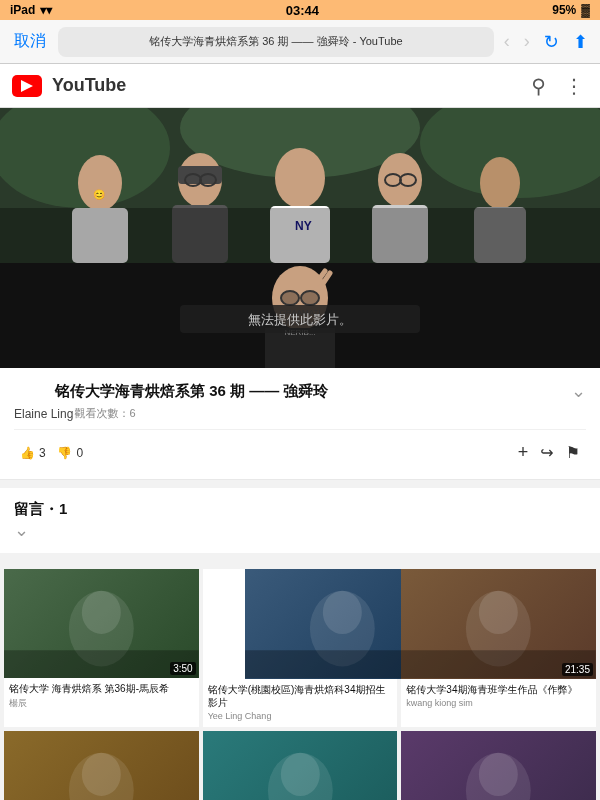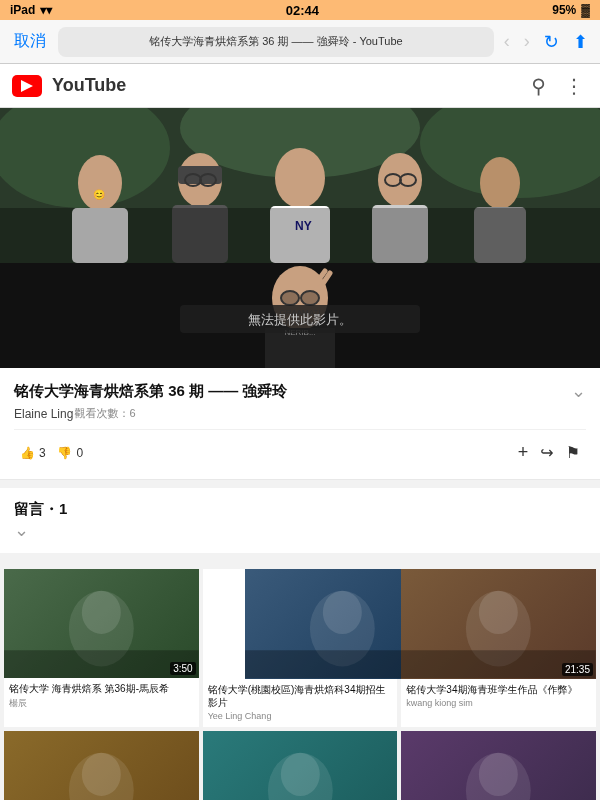--- a/index.html
+++ b/index.html
@@ -122,20 +122,21 @@
     
     .video-info {
       background: #fff;
       padding: 12px 14px 8px;
       border-bottom: 1px solid #e8e8e8;
     }
     .video-title-row {
       display: flex;
       align-items: flex-start;
       justify-content: flex-start;
+      margin-left: 41px;
     }
     .video-title {
       font-size: 15px;
       font-weight: 600;
       color: #111;
       flex: 1;
       line-height: 1.4;
     }
     .video-expand-btn {
       color: #999;
@@ -273,21 +274,21 @@
     }
   </style>
 </head>
 <body>
 
 <div class="status-bar">
   <div class="status-left">
     <span>iPad</span>
     <span>▾▾</span>
   </div>
-  <span style="font-size:13px;font-weight:700;">02:44</span>
+  <span style="font-size:13px;font-weight:700;">03:44</span>
   <div class="status-right">
     <span>95%</span>
     <span>▓</span>
   </div>
 </div>
 
 <div class="browser-bar">
   <span class="browser-cancel">取消</span>
   <div class="browser-title-bar">
     <span style="font-size:11px;">铭传大学海青烘焙系第 36 期 —— 強舜玲 - YouTube</span>

